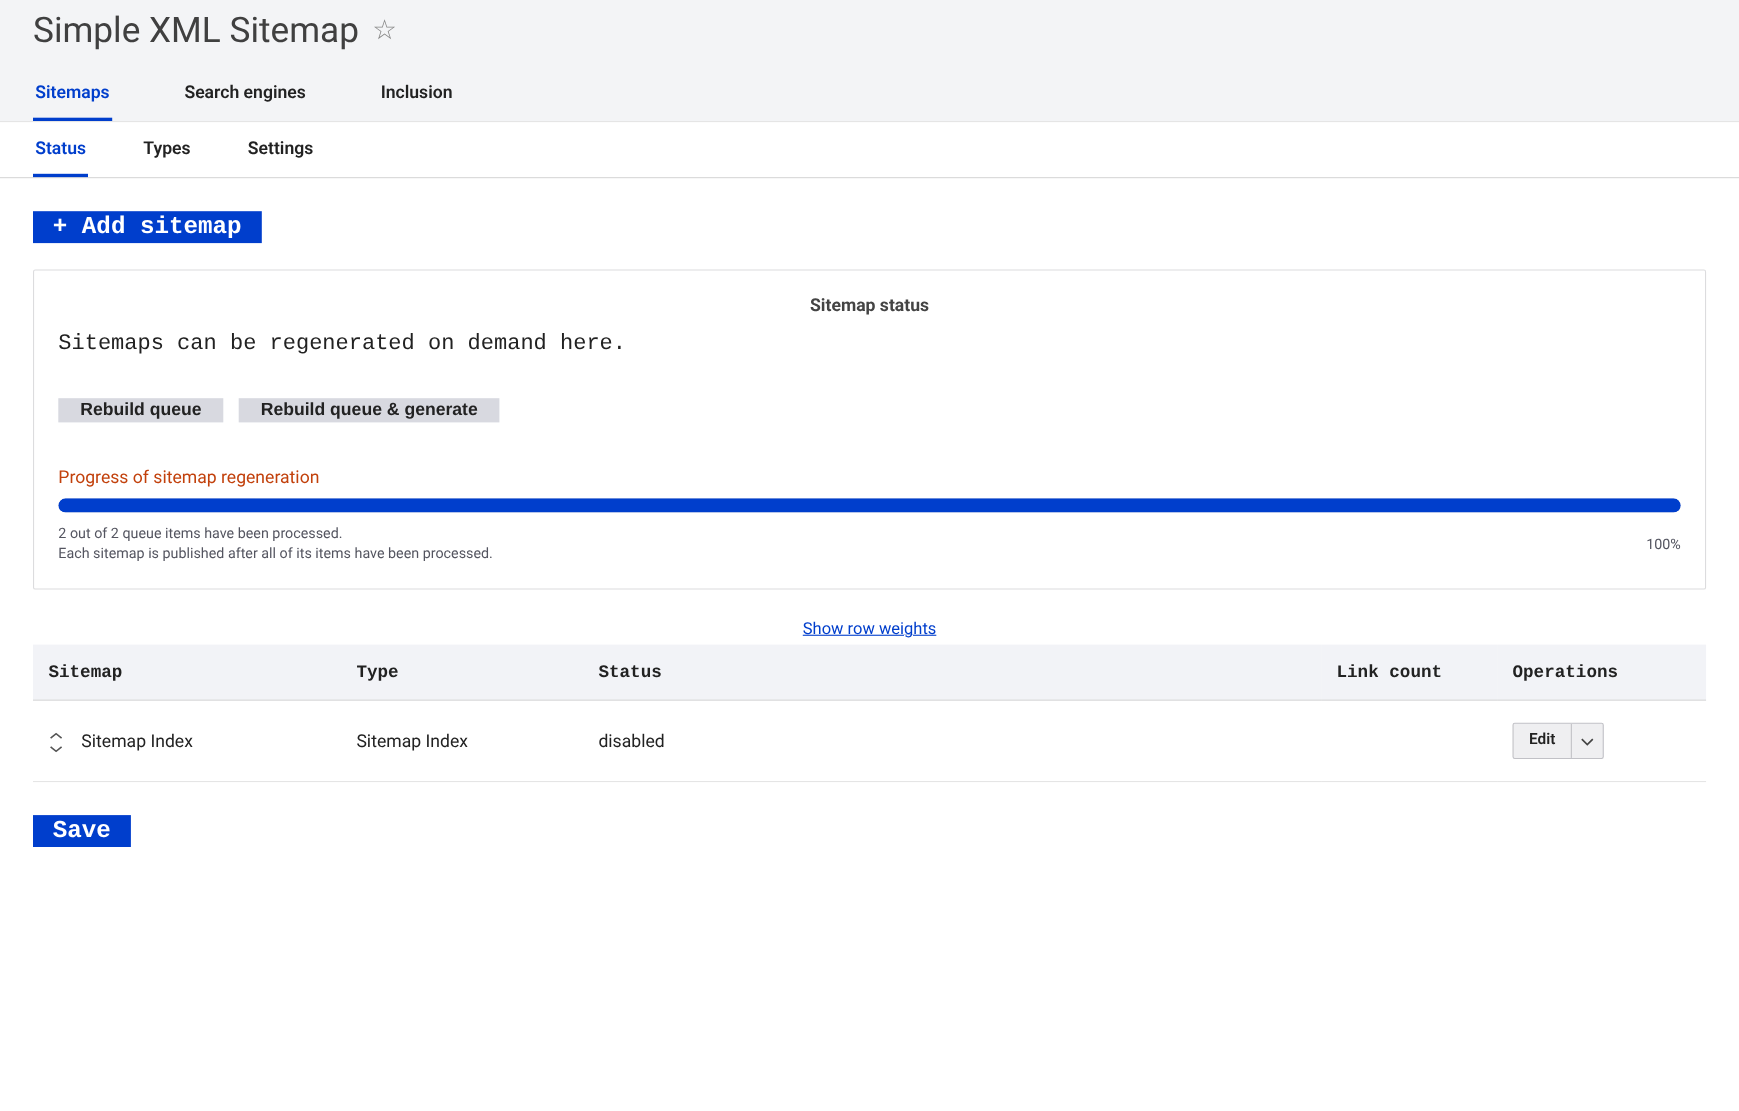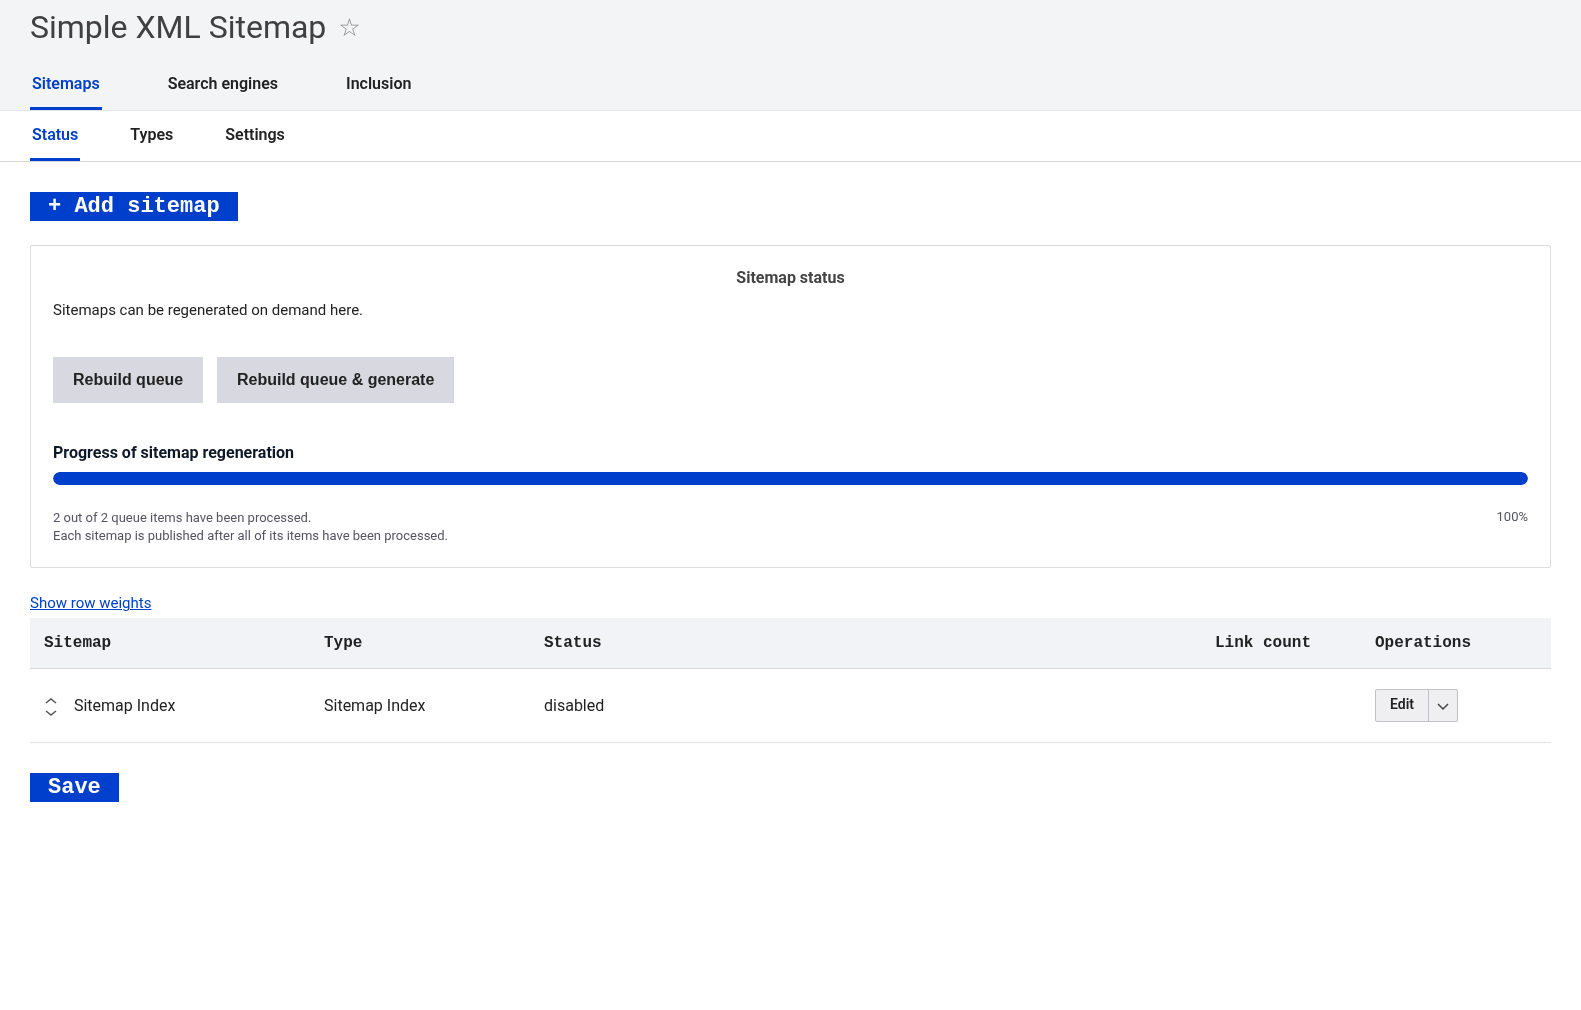--- a/index.html
+++ b/index.html
@@ -75,74 +75,75 @@
       padding: 2px 18px;
       font-size: 22px;
       font-weight: 700;
       cursor: pointer;
       font-family: Liberation Mono, monospace;
     }
     .btn-secondary {
       background: #d8d9e0;
       color: #222;
       border: none;
-      padding: 14px 20px;
+      padding: 2px 20px;
       font-size: 16px;
       font-weight: 700;
       cursor: pointer;
     }
     .btn-secondary + .btn-secondary { margin-left: 10px; }
     .fieldset {
       border: 1px solid #dcdcde;
       border-radius: 2px;
       padding: 22px;
       margin-top: 24px;
       background: #fff;
     }
     .fieldset-title {
       font-size: 16px;
       font-weight: 700;
       color: #444;
       margin-bottom: 14px;
       text-align: center;
     }
     .fieldset-desc {
-      font-size: 15px;
+      font-size: 20px;
       color: #222;
       margin-bottom: 38px;
+      font-family: Liberation Mono, monospace;
     }
     .progress-label {
       font-size: 16px;
       margin-top: 40px;
       margin-bottom: 10px;
-      color: #0f172a;
-      font-weight: bold;
+      color: #c2410c;
     }
     .progress-bar-outer {
       width: 100%;
       height: 13px;
       background: #e8e8eb;
       border-radius: 8px;
       overflow: hidden;
     }
     .progress-bar-inner {
       height: 100%;
       background: #003ecc;
       border-radius: 8px;
     }
     .progress-meta {
       display: flex;
       justify-content: space-between;
-      margin-top: 24px;
+      margin-top: 11px;
       font-size: 13px;
       color: #545560;
+      align-items: center;
     }
     .progress-meta-left { line-height: 1.4; }
     .table-actions {
-      text-align: left;
+      text-align: center;
       margin-top: 26px;
     }
     .table-actions a {
       color: #003ecc;
       text-decoration: underline;
       font-size: 15px;
       cursor: pointer;
     }
     table.data-table {
       width: 100%;

